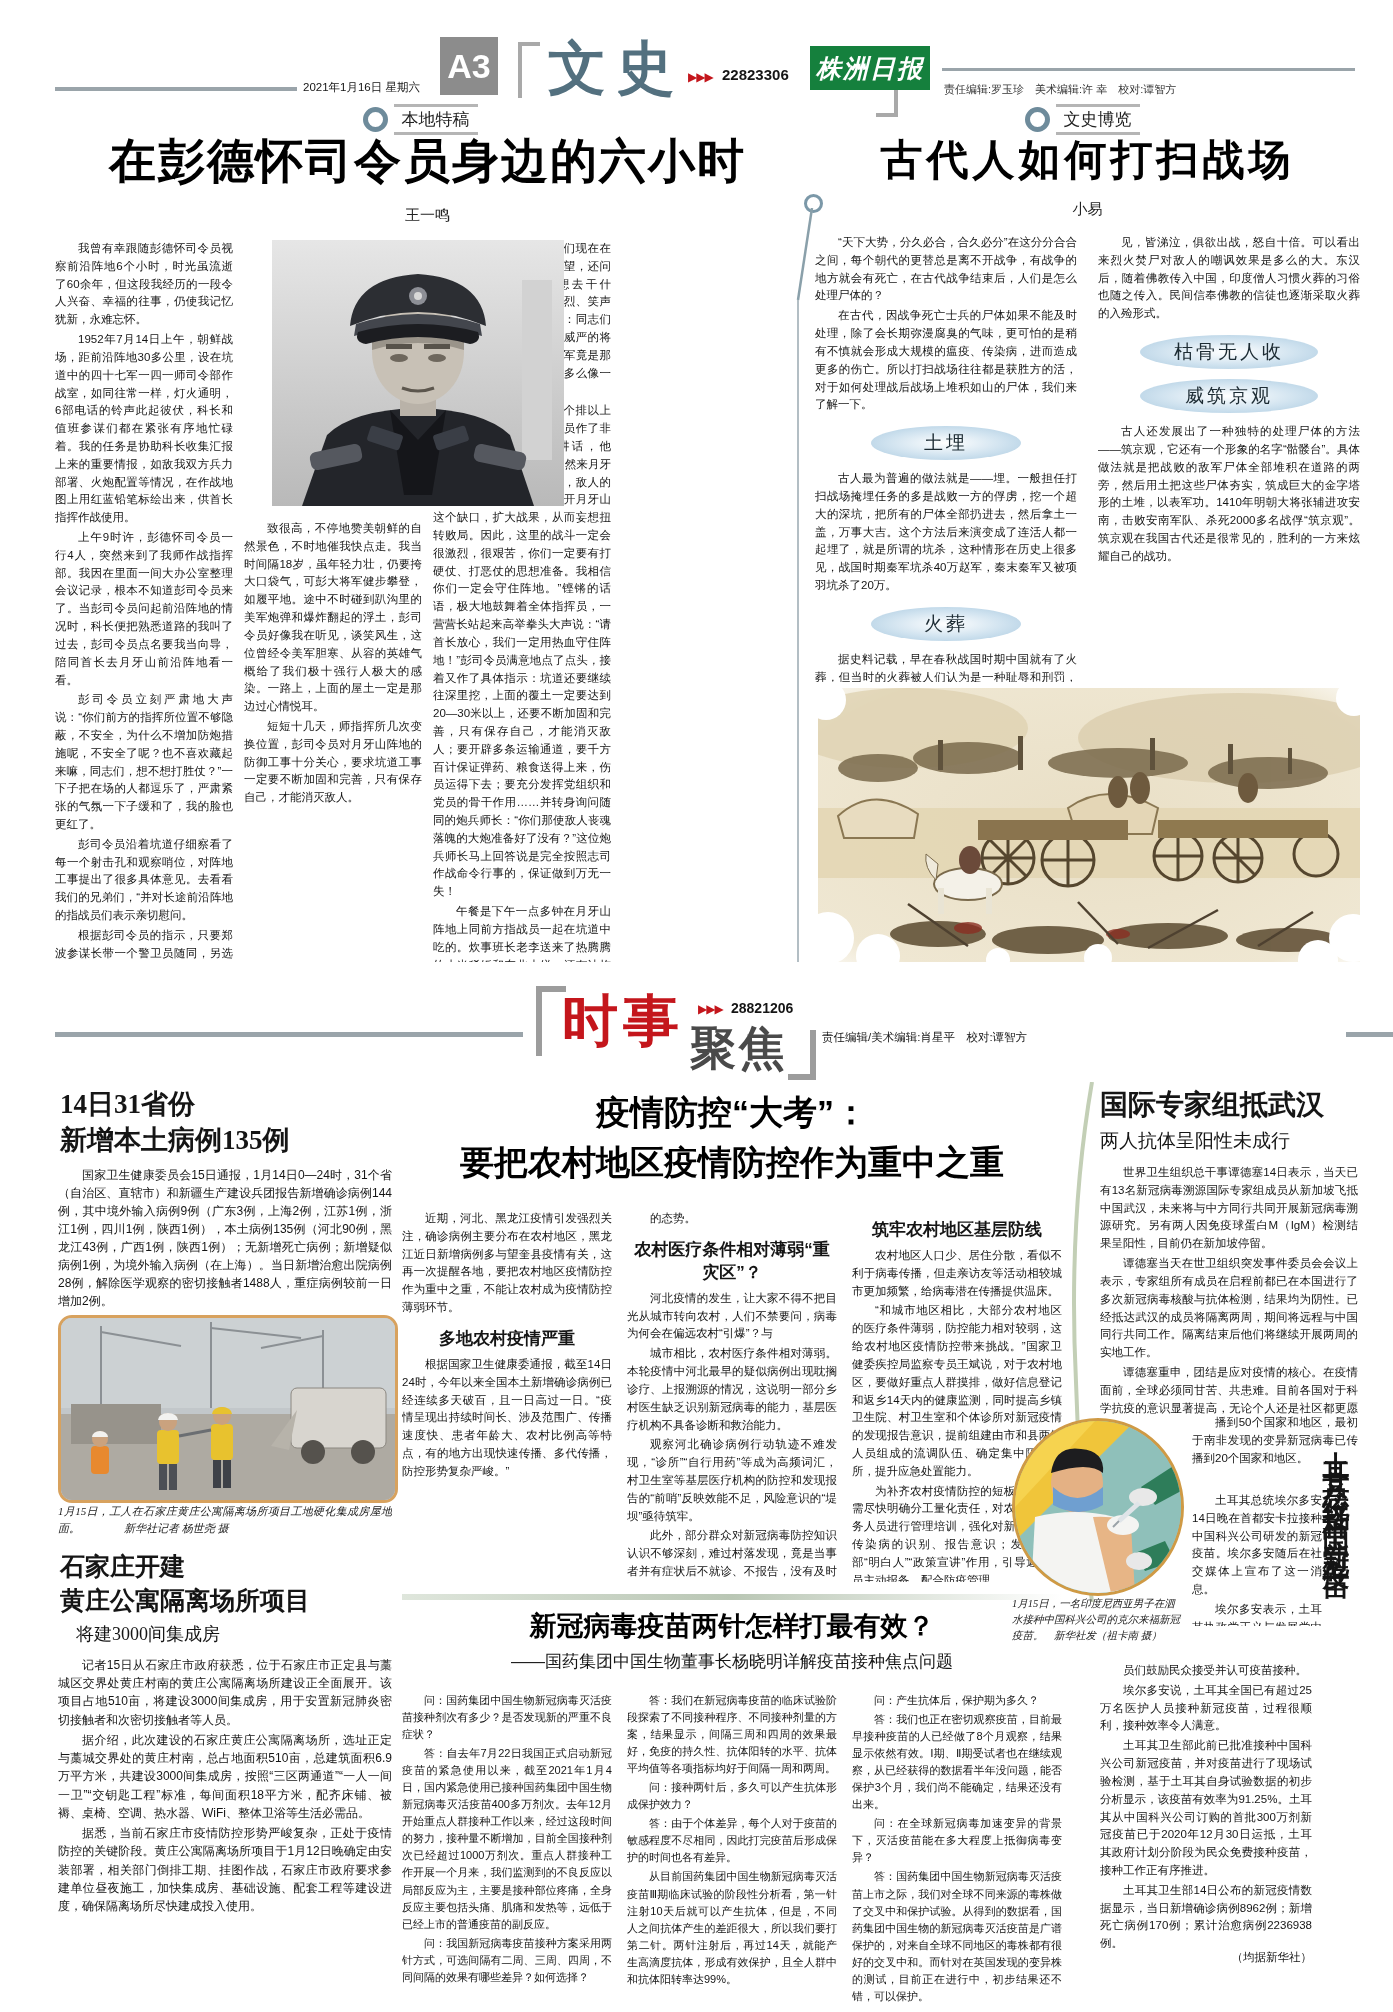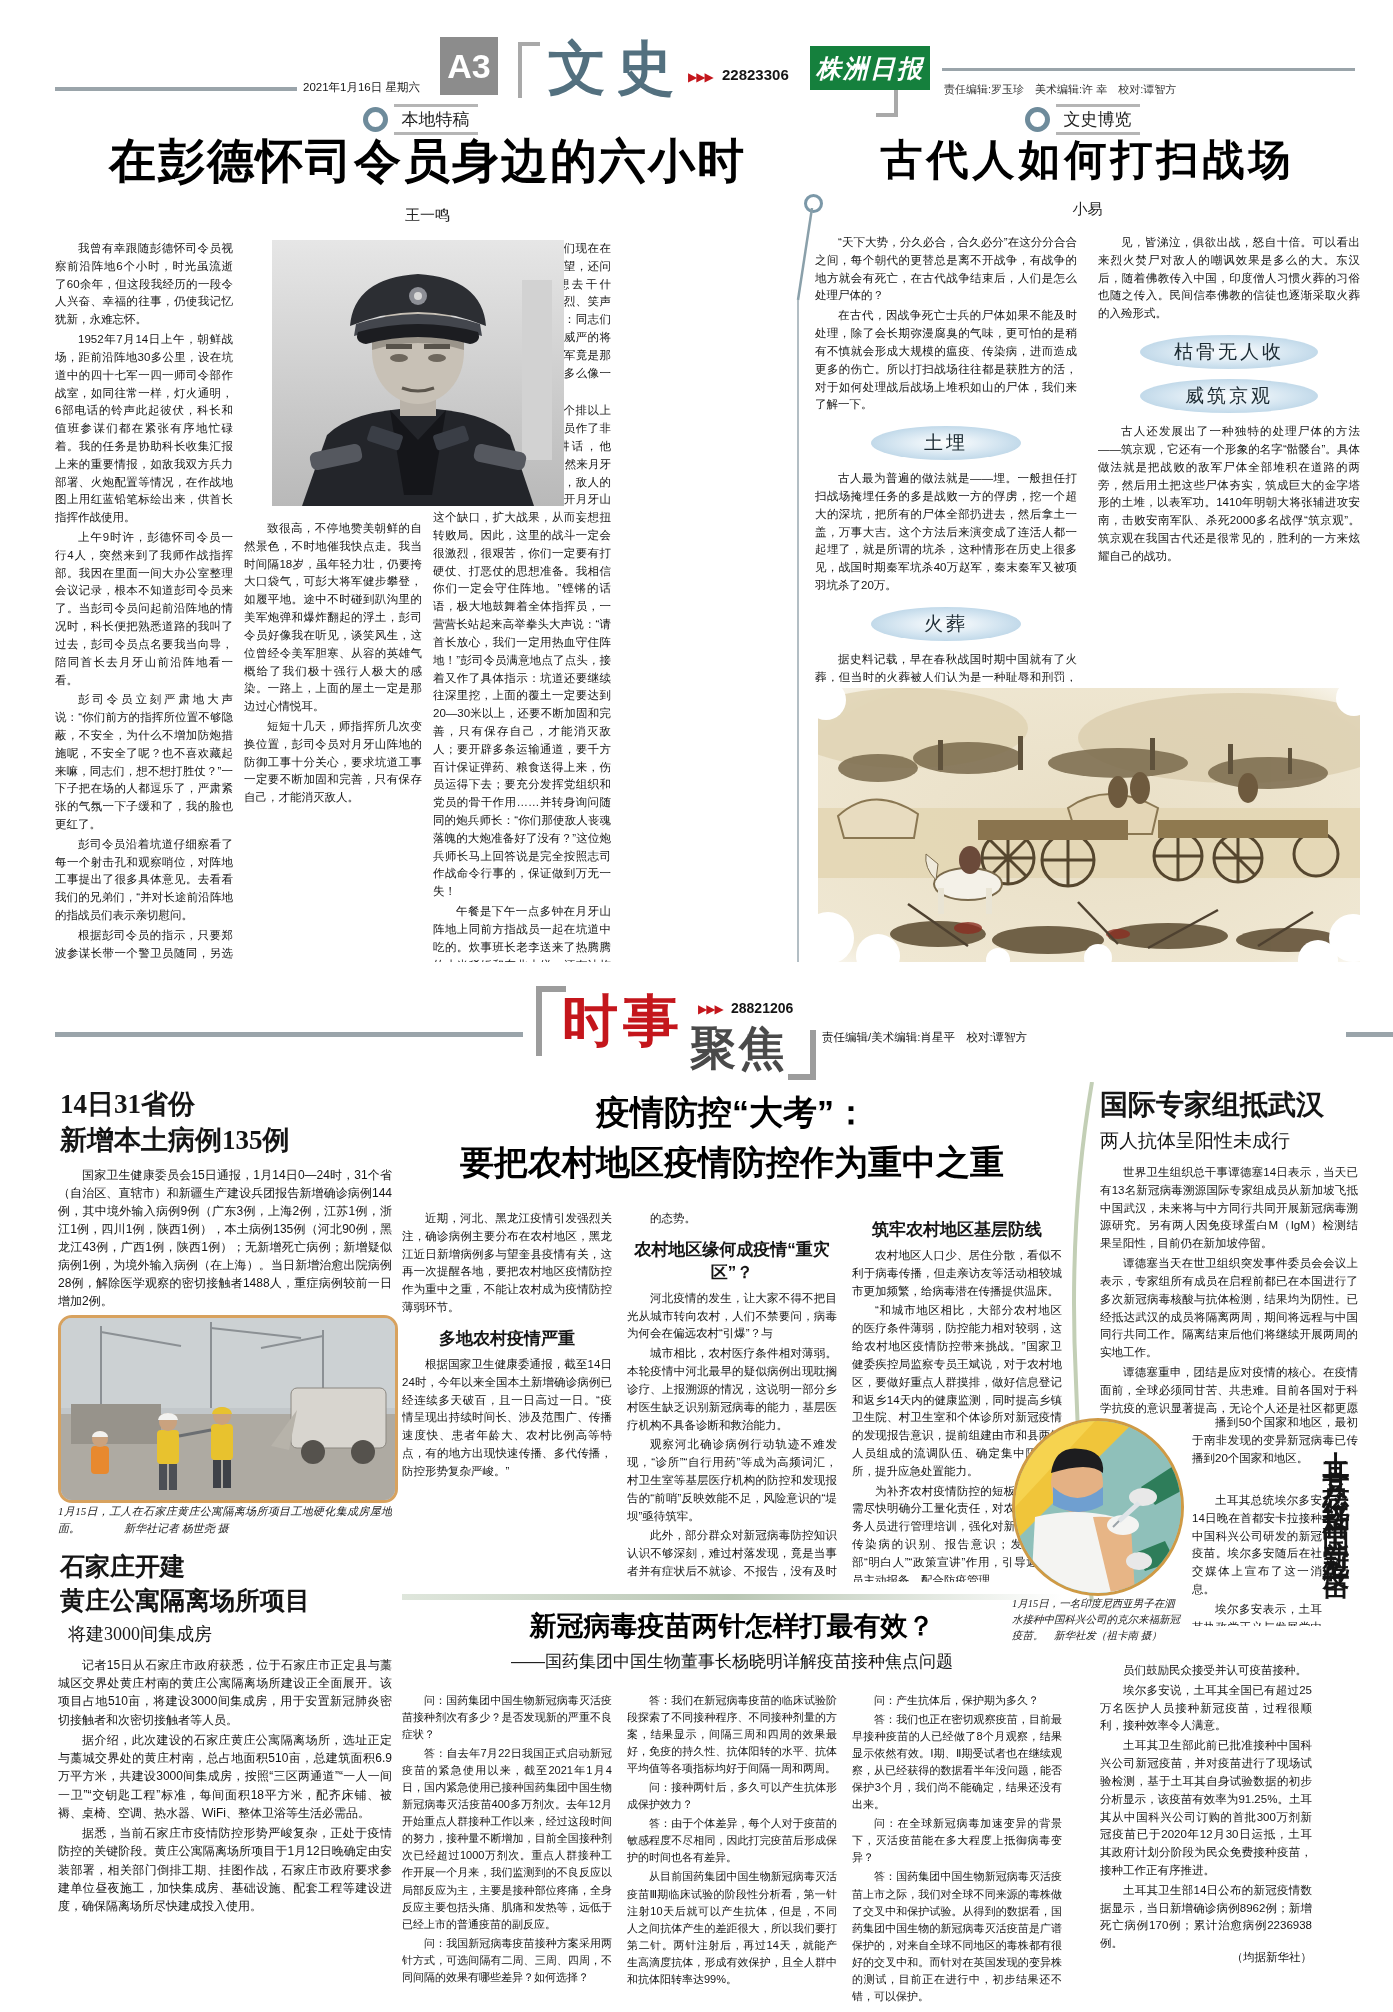--- a/index.html
+++ b/index.html
@@ -304,21 +304,21 @@
         <circle cx="39" cy="121" r="8" fill="#caa27e"></circle>
           <path d="M31 119 a8 6 0 0 1 16 0 Z" fill="#f2f2f0"></path>
       </g>
       <line x1="118" y1="118" x2="150" y2="112" stroke="#6b6e72" stroke-width="3"></line>
     </svg>
   </div>
   <div class="abs caption kai jtext" style="left:58px;top:1503px;width:334px;height:44px;font-size:11px;">1月15日，工人在石家庄黄庄公寓隔离场所项目工地硬化集成房屋地面。　　　　新华社记者 杨世尧 摄</div>
 
   <div class="abs serif" style="left:60px;top:1550px;font-size:25px;font-weight:bold;">石家庄开建</div>
   <div class="abs serif" style="left:60px;top:1584px;font-size:25px;font-weight:bold;">黄庄公寓隔离场所项目</div>
-  <div class="abs serif" style="left:68px;top:1622px;font-size:18px;">将建3000间集成房</div>
+  <div class="abs serif" style="left:76px;top:1622px;font-size:18px;">将建3000间集成房</div>
   <div class="abs jtext" style="left:58px;top:1656px;width:334px;height:350px;font-size:12px;line-height:1.52;">
       <p>记者15日从石家庄市政府获悉，位于石家庄市正定县与藁城区交界处黄庄村南的黄庄公寓隔离场所建设正全面展开。该项目占地510亩，将建设3000间集成房，用于安置新冠肺炎密切接触者和次密切接触者等人员。</p>
       <p>据介绍，此次建设的石家庄黄庄公寓隔离场所，选址正定与藁城交界处的黄庄村南，总占地面积510亩，总建筑面积6.9万平方米，共建设3000间集成房，按照“三区两通道”“一人一间一卫”“交钥匙工程”标准，每间面积18平方米，配齐床铺、被褥、桌椅、空调、热水器、WiFi、整体卫浴等生活必需品。</p>
       <p>据悉，当前石家庄市疫情防控形势严峻复杂，正处于疫情防控的关键阶段。黄庄公寓隔离场所项目于1月12日晚确定由安装部署，相关部门倒排工期、挂图作战，石家庄市政府要求参建单位昼夜施工，加快集成房、基础设施、配套工程等建设进度，确保隔离场所尽快建成投入使用。</p>
     </div>
 
   <div class="abs headline" style="left:402px;top:1090px;width:660px;font-size:34px;">疫情防控“大考”：</div>
   <div class="abs headline" style="left:402px;top:1140px;width:660px;font-size:34px;">要把农村地区疫情防控作为重中之重</div>
 
   <div class="abs colwrap" style="left:402px;top:1210px;width:660px;height:372px;gap:15px;">
@@ -328,21 +328,21 @@
         </div>
       <div class="subhead">多地农村疫情严重</div>
       <div class="jtext">
           <p>根据国家卫生健康委通报，截至14日24时，今年以来全国本土新增确诊病例已经连续多天破百，且一日高过一日。“疫情呈现出持续时间长、涉及范围广、传播速度快、患者年龄大、农村比例高等特点，有的地方出现快速传播、多代传播，防控形势复杂严峻。”</p>
         </div>
     </div>
     <div class="ncol" style="width:210px;height:372px;overflow:hidden;">
       <div class="jtext">
           <p>的态势。</p>
         </div>
-      <div class="subhead">农村地区缘何成疫情“重灾区”？</div>
+      <div class="subhead">农村医疗条件相对薄弱“重灾区”？</div>
       <div class="jtext">
           <p>河北疫情的发生，让大家不得不把目光从城市转向农村，人们不禁要问，病毒为何会在偏远农村“引爆”？与</p>
           <p>城市相比，农村医疗条件相对薄弱。本轮疫情中河北最早的疑似病例出现耽搁诊疗、上报溯源的情况，这说明一部分乡村医生缺乏识别新冠病毒的能力，基层医疗机构不具备诊断和救治能力。</p>
           <p>观察河北确诊病例行动轨迹不难发现，“诊所”“自行用药”等成为高频词汇，村卫生室等基层医疗机构的防控和发现报告的“前哨”反映效能不足，风险意识的“堤坝”亟待筑牢。</p>
           <p>此外，部分群众对新冠病毒防控知识认识不够深刻，难过村落发现，竟是当事者并有症状后不就诊、不报告，没有及时就医隔离，导致家庭聚集、亲友聚会等传播，具有蔓延的关联性和发展不确定性，给疫情防控带来了更大难度。</p>
         </div>
     </div>
     <div class="ncol" style="width:210px;height:372px;overflow:hidden;">
       <div class="subhead">筑牢农村地区基层防线</div>
       <div class="jtext">

